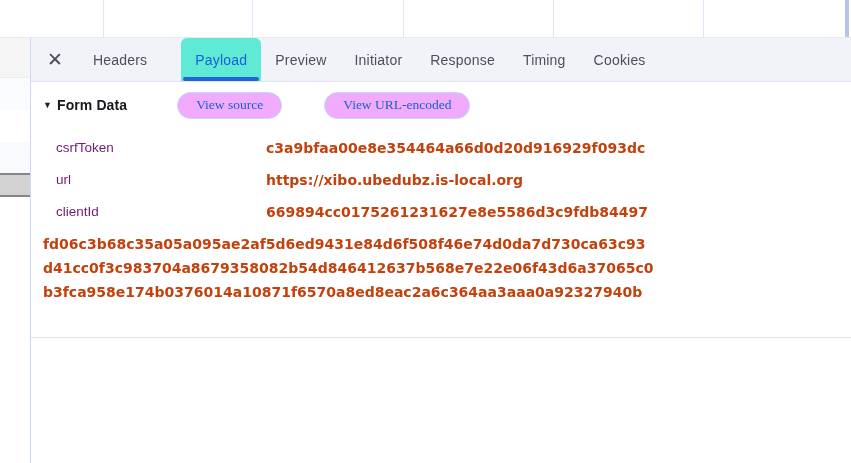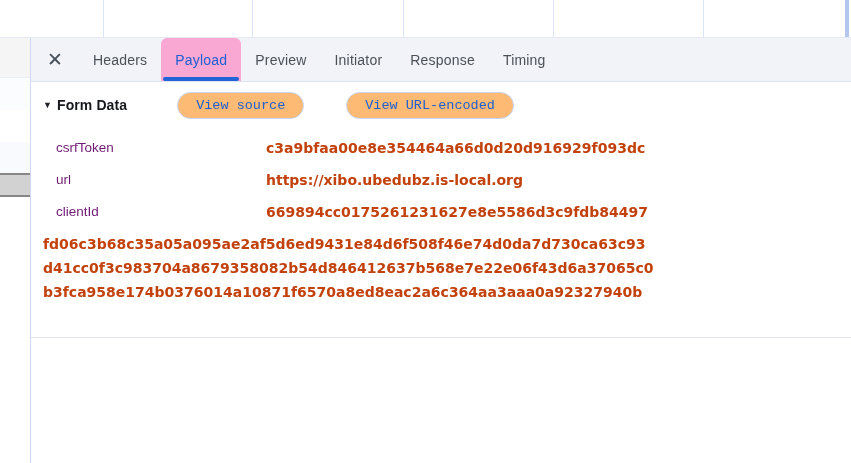--- a/index.html
+++ b/index.html
@@ -66,24 +66,25 @@
   .tabs { display: flex; align-items: stretch; }
   .tab {
     position: relative;
     padding: 0 14px;
     display: flex; align-items: center;
     font-size: 14px; color: #4c5158;
     letter-spacing: 0.2px;
     cursor: pointer; white-space: nowrap;
   }
   .tab.selected {
-    background: #f9a8d4;
+    background: #5eead4;
     border-radius: 6px 6px 0 0;
     color: #1b5fd2;
     font-weight: 400;
+    margin-left: 20px;
   }
   .tab-underline {
     position: absolute; left: 2px; right: 2px; bottom: 0;
     height: 4px; border-radius: 3px;
     background: #2363d8;
   }
 
   
   .content { background: #fff; height: 381px; }
   .section {
@@ -91,25 +92,25 @@
     height: 256px;
     border-bottom: 1px solid #dfe5f0;
   }
   .fd-header { display: flex; align-items: center; height: 28px; }
   .tri {
     font-size: 9px; color: #1f2328; width: 14px;
     cursor: pointer; display: inline-block;
   }
   .fd-title { font-size: 14px; font-weight: bold; color: #16181c; letter-spacing: 0.1px; }
   .pill {
-    background: #fdba74;
+    background: #f0abfc;
     border: 1px solid #c5d6f6;
     border-radius: 14px;
     color: #1b5fd2;
-    font-family: Liberation Mono, monospace;
+    font-family: Liberation Serif, serif;
     font-size: 13.5px;
     height: 27px;
     padding: 0 18px;
     cursor: pointer;
     white-space: nowrap;
   }
   .pill.first { margin-left: 50px; }
   .pill.second { margin-left: 42px; }
   .params { margin-top: 17px; }
   .param-row { display: flex; margin-bottom: 8px; }
@@ -167,20 +168,23 @@
         </div>
         <div class="tab">
           <span>Initiator</span>
         </div>
         <div class="tab">
           <span>Response</span>
         </div>
         <div class="tab">
           <span>Timing</span>
         </div>
+        <div class="tab">
+          <span>Cookies</span>
+        </div>
       </div>
     </div>
 
     <div class="content">
       <div class="section">
 
         <div class="fd-header">
           <span class="tri">▼</span>
           <span class="fd-title">Form Data</span>
           <button class="pill first">View source</button>

